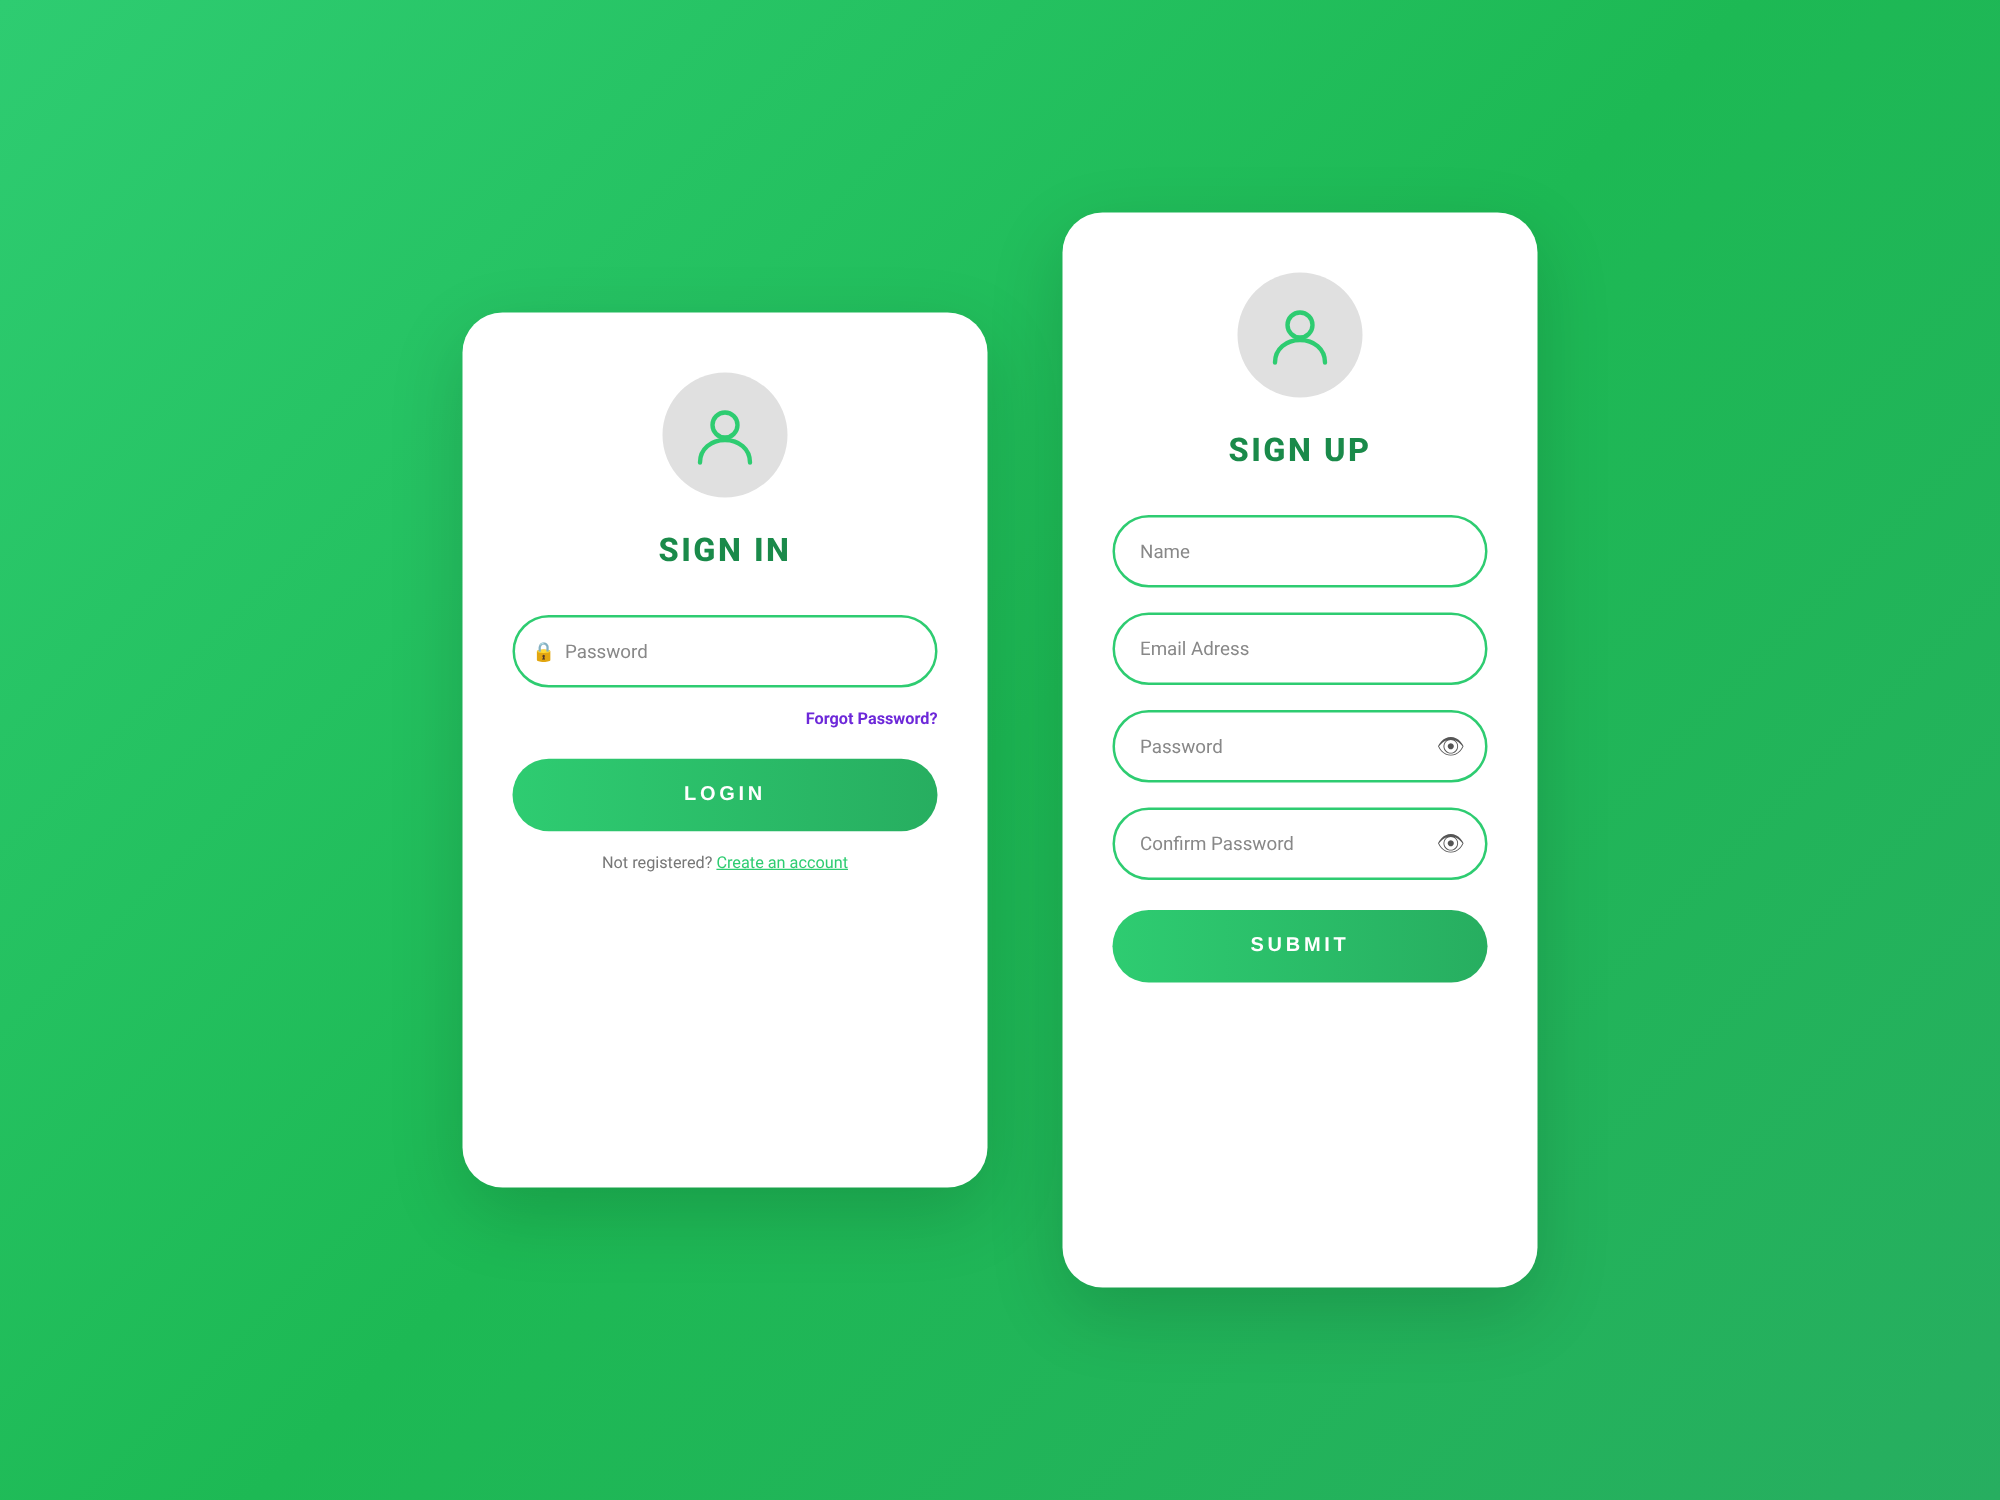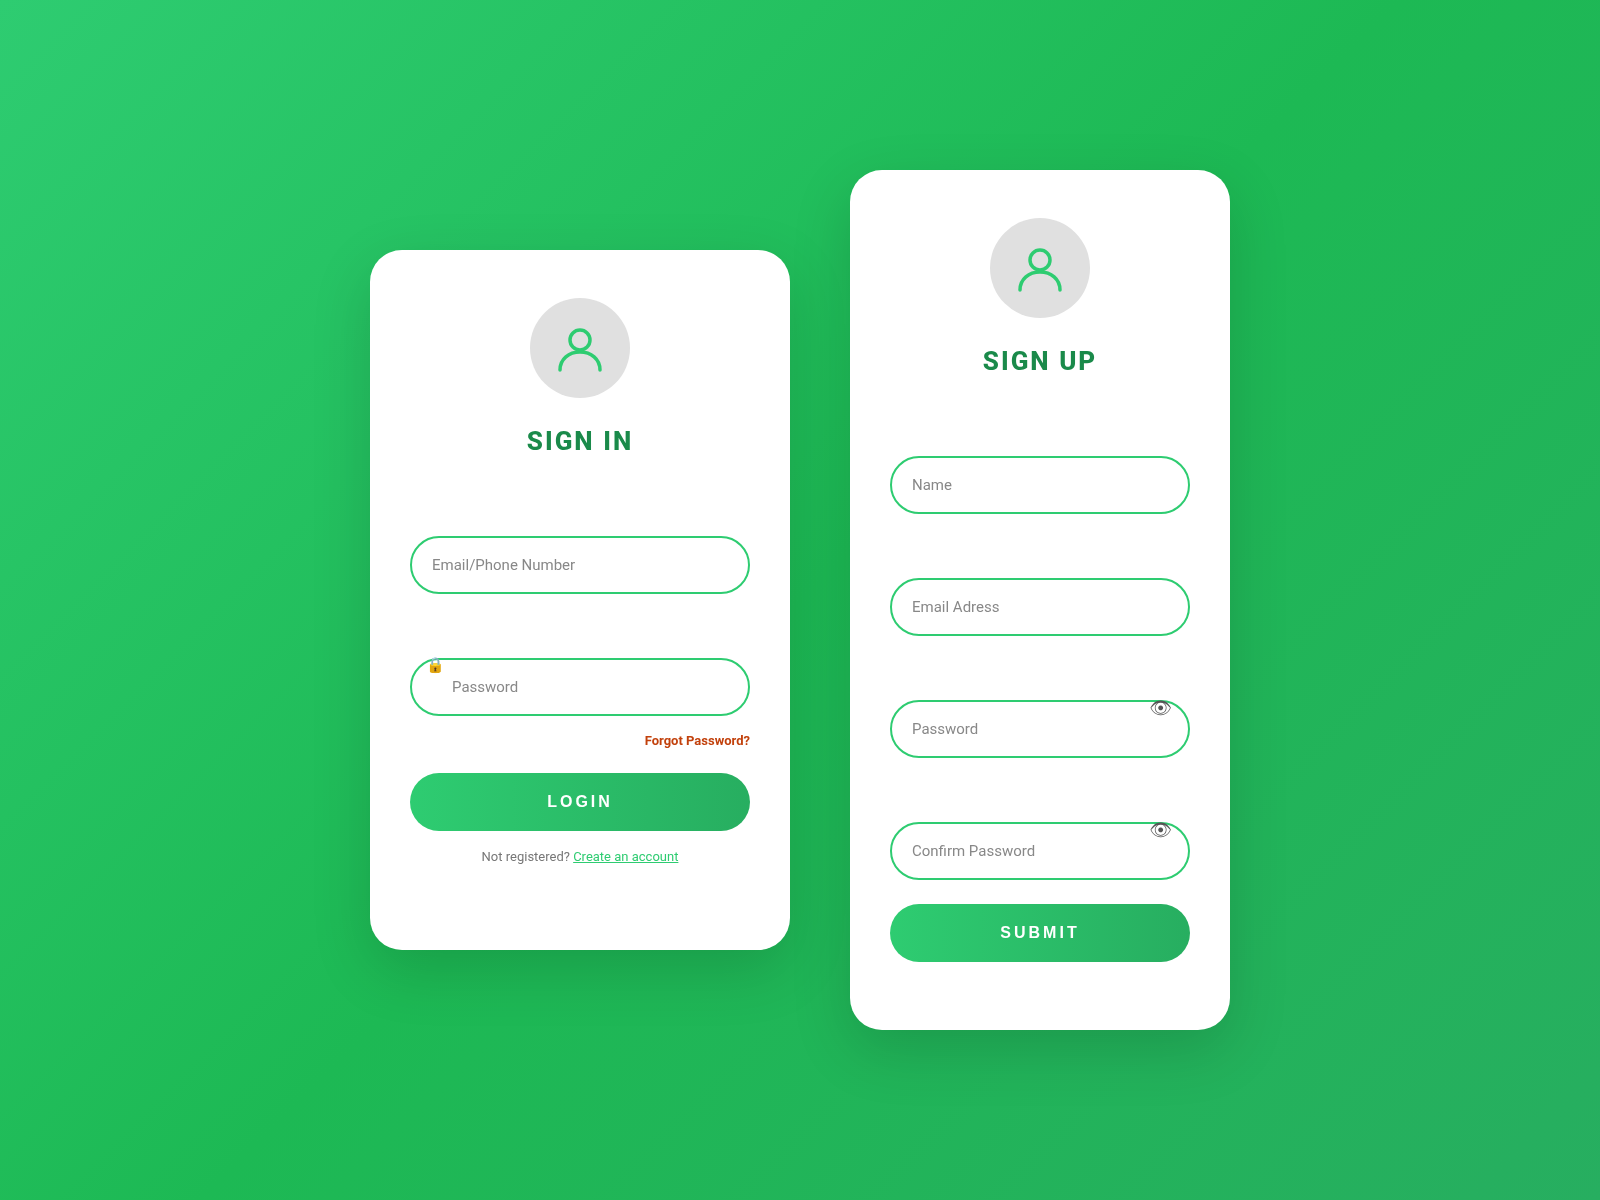--- a/index.html
+++ b/index.html
@@ -87,21 +87,20 @@
       width: 100%;
       height: 58px;
       border: 2px solid #2ecc71;
       border-radius: 30px;
       padding: 0 20px;
       font-size: 15px;
       color: #555;
       outline: none;
       background: #fff;
       font-family: inherit;
-      margin-top: 44px;
     }
 
     .input-field::placeholder {
       color: #888;
     }
 
     .input-with-icon {
       padding-left: 40px;
     }
 
@@ -126,21 +125,21 @@
 
     .forgot-password-row {
       width: 100%;
       text-align: right;
       margin-top: -6px;
     }
 
     .forgot-password-text {
       font-size: 13px;
       font-weight: 700;
-      color: #c2410c;
+      color: #6d28d9;
       cursor: pointer;
     }
 
     .btn-primary {
       width: 100%;
       height: 58px;
       border-radius: 30px;
       border: none;
       background: linear-gradient(to right, #2ecc71, #27ae60);
       color: #fff;
@@ -175,23 +174,20 @@
     <div class="avatar-circle">
       <svg viewBox="0 0 56 56" fill="none" xmlns="http://www.w3.org/2000/svg">
         <circle cx="28" cy="20" r="10" stroke="#2ecc71" stroke-width="3.5" fill="none"></circle>
         <path d="M8 50c0-11 9-18 20-18s20 7 20 18" stroke="#2ecc71" stroke-width="3.5" fill="none" stroke-linecap="round"></path>
       </svg>
     </div>
 
     <h1 class="card-title">SIGN IN</h1>
 
     <div class="form-fields">
-      <div class="input-wrapper">
-        <input class="input-field" type="text" placeholder="Email/Phone Number" style="">
-      </div>
 
       <div class="input-wrapper">
         <span class="input-lock-icon">🔒</span>
         <input class="input-field input-with-icon" type="password" placeholder="Password" style="">
       </div>
 
       <div class="forgot-password-row">
         <span class="forgot-password-text">Forgot Password?</span>
       </div>
     </div>

